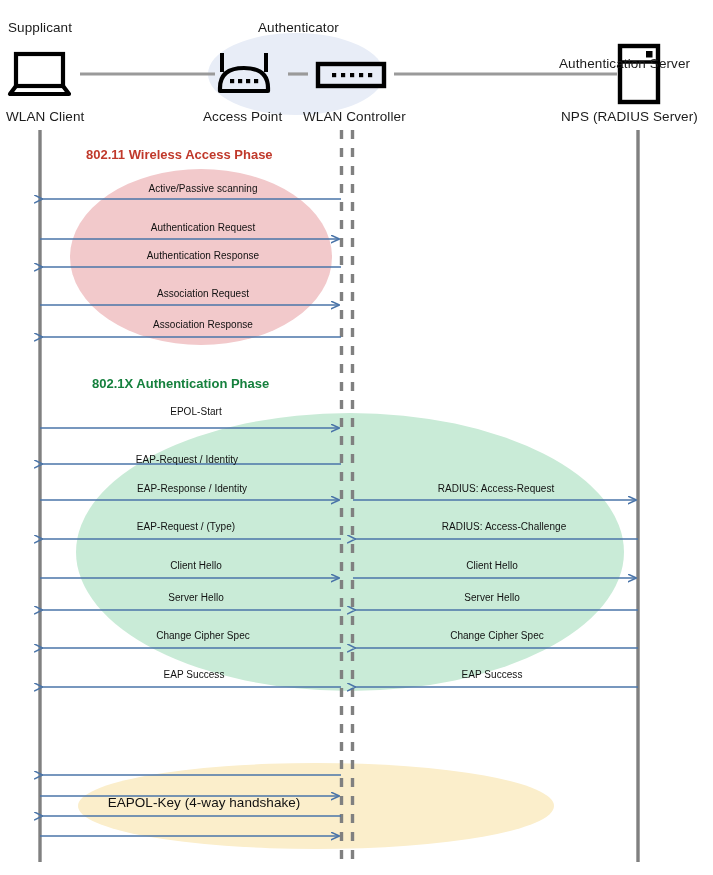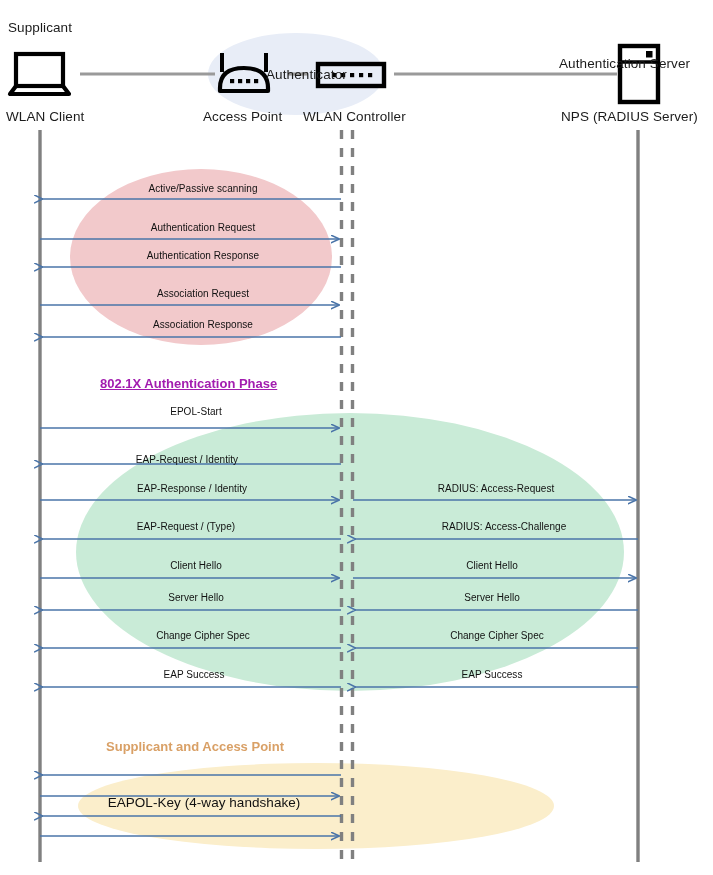--- a/index.html
+++ b/index.html
@@ -156,32 +156,32 @@
       <line x1="353" y1="578" x2="636" y2="578" marker-end="url(#arrowR)"></line>
       <line x1="638" y1="610" x2="355" y2="610" marker-end="url(#arrowL)"></line>
       <line x1="638" y1="648" x2="355" y2="648" marker-end="url(#arrowL)"></line>
       <line x1="638" y1="687" x2="355" y2="687" marker-end="url(#arrowL)"></line>
     </g>
   </svg>
 
   <div class="actor-role" style="left:8px; top:20px;">Supplicant</div>
   <div class="actor-name" style="left:6px; top:109px;">WLAN Client</div>
 
-  <div class="actor-role" style="left:266px; top:20px;margin-top:47px;">Authenticator</div>
+  <div class="actor-role" style="left:258px; top:20px;">Authenticator</div>
   <div class="actor-name" style="left:203px; top:109px;">Access Point</div>
 
   <div class="actor-name" style="left:303px; top:109px;">WLAN Controller</div>
 
   <div class="actor-role" style="left:559px; top:20px;margin-top:36px;">Authentication Server</div>
   <div class="actor-name" style="left:561px; top:109px;">NPS (RADIUS Server)</div>
 
-
-  <div class="phase-title" style="left:100px; top:375px; color:#a21caf;text-decoration:underline;">802.1X Authentication Phase</div>
-
-  <div class="phase-title" style="left:100px; top:738px; width:190px; color:#D9A066;">Supplicant and Access Point</div>
+  <div class="phase-title" style="left:86px; top:146px; color:#C0392B;">802.11 Wireless Access Phase</div>
+
+  <div class="phase-title" style="left:92px; top:375px; color:#15803d;">802.1X Authentication Phase</div>
+
 
   <div class="msg-label" style="left:203px; top:183px;">Active/Passive scanning</div>
   <div class="msg-label" style="left:203px; top:222px;">Authentication Request</div>
   <div class="msg-label" style="left:203px; top:250px;">Authentication Response</div>
   <div class="msg-label" style="left:203px; top:288px;">Association Request</div>
   <div class="msg-label" style="left:203px; top:319px;">Association Response</div>
 
   <div class="msg-label" style="left:196px; top:406px;">EPOL-Start</div>
   <div class="msg-label" style="left:187px; top:446px;margin-top:8px;">EAP-Request / Identity</div>
   <div class="msg-label" style="left:192px; top:483px;">EAP-Response / Identity</div>

